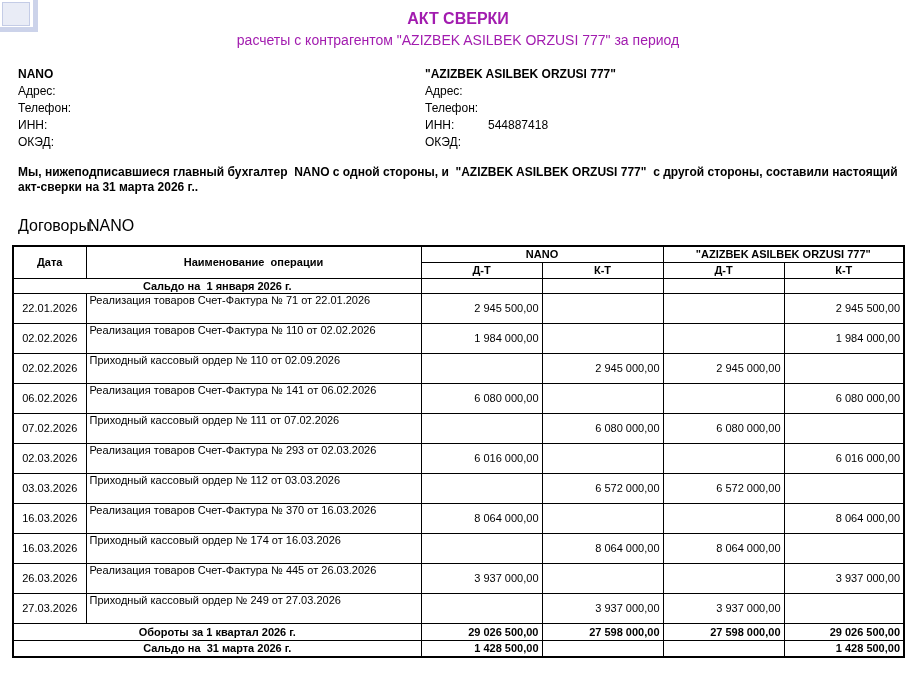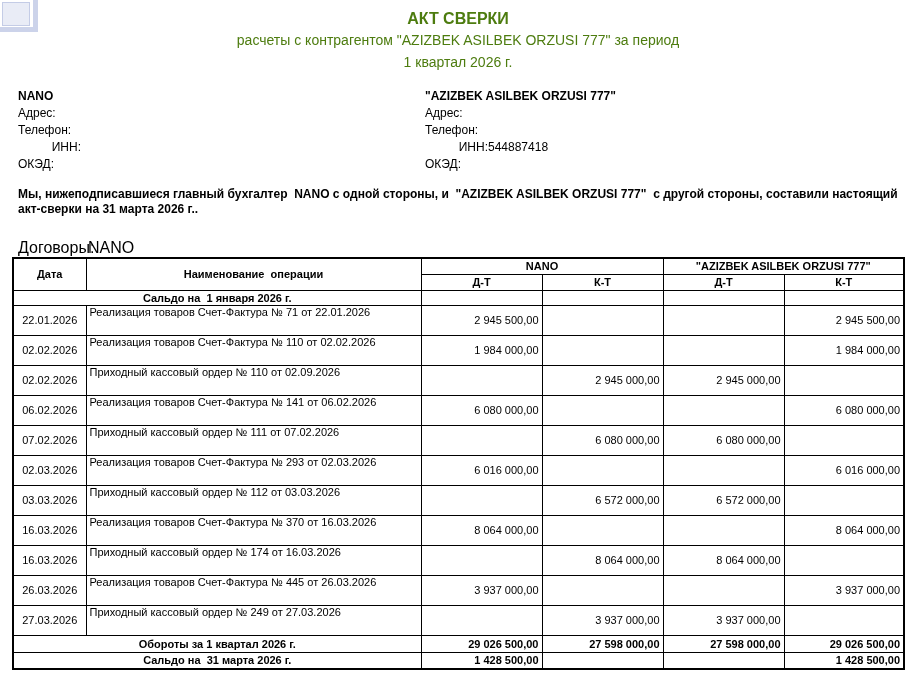--- a/index.html
+++ b/index.html
@@ -27,37 +27,37 @@
   .titles { padding-top: 9px; text-align: center; color: #2828cf; }
   .doc-title { font-size: 16px; font-weight: bold; line-height: 20px; }
   .doc-subtitle { font-size: 14px; line-height: 22px; }
 
   
   .parties { display: flex; margin-top: 15px; padding-left: 18px; font-size: 12px; }
   .party { line-height: 17px; }
   .party-left { width: 407px; }
   .party-right { flex: 1; }
   .party-name { font-weight: bold; }
-  .inn-label { display: inline-block; width: 63px; text-align: right; }
+  .inn-label { display: inline-block; width: 63px; }
 
   
   .preamble {
     margin: 14px 18px 0 18px; width: 880px;
     font-size: 12px; line-height: 15px;
   }
 
   
   .contracts { margin-top: 22px; padding-left: 18px; font-size: 16px; }
   .contracts-label { display: inline-block; width: 70px; }
 
   
   table.recon {
     border-collapse: collapse;
     border: 2px solid #000;
-    margin: 0 0 0 12px;
+    margin: 10px 0 0 12px;
     table-layout: fixed;
     width: 891px;
   }
   table.recon th, table.recon td {
     border: 1px solid #000;
     font-size: 11px;
     padding: 0 3px;
     overflow: hidden;
   }
   table.recon thead th { font-weight: bold; text-align: center; height: 16px; padding: 1px 2px; }
@@ -72,24 +72,23 @@
 </style>
 </head>
 <body>
 
 <div class="corner">
   <div class="corner-bar-v"></div>
   <div class="corner-bar-h"></div>
   <div class="corner-cell"></div>
 </div>
 
-<div class="titles" style="color: #4d7c0f;">
+<div class="titles" style="color: #a21caf;">
   <div class="doc-title">АКТ СВЕРКИ</div>
   <div class="doc-subtitle">расчеты с контрагентом "AZIZBEK ASILBEK ORZUSI 777" за период</div>
-  <div class="doc-subtitle">1 квартал 2026 г.</div>
 </div>
 
 <div class="parties">
   <div class="party party-left">
     <div class="party-name">NANO</div>
     <div>Адрес:</div>
     <div>Телефон:</div>
     <div>
       <span class="inn-label">ИНН:</span><span></span>
     </div>

